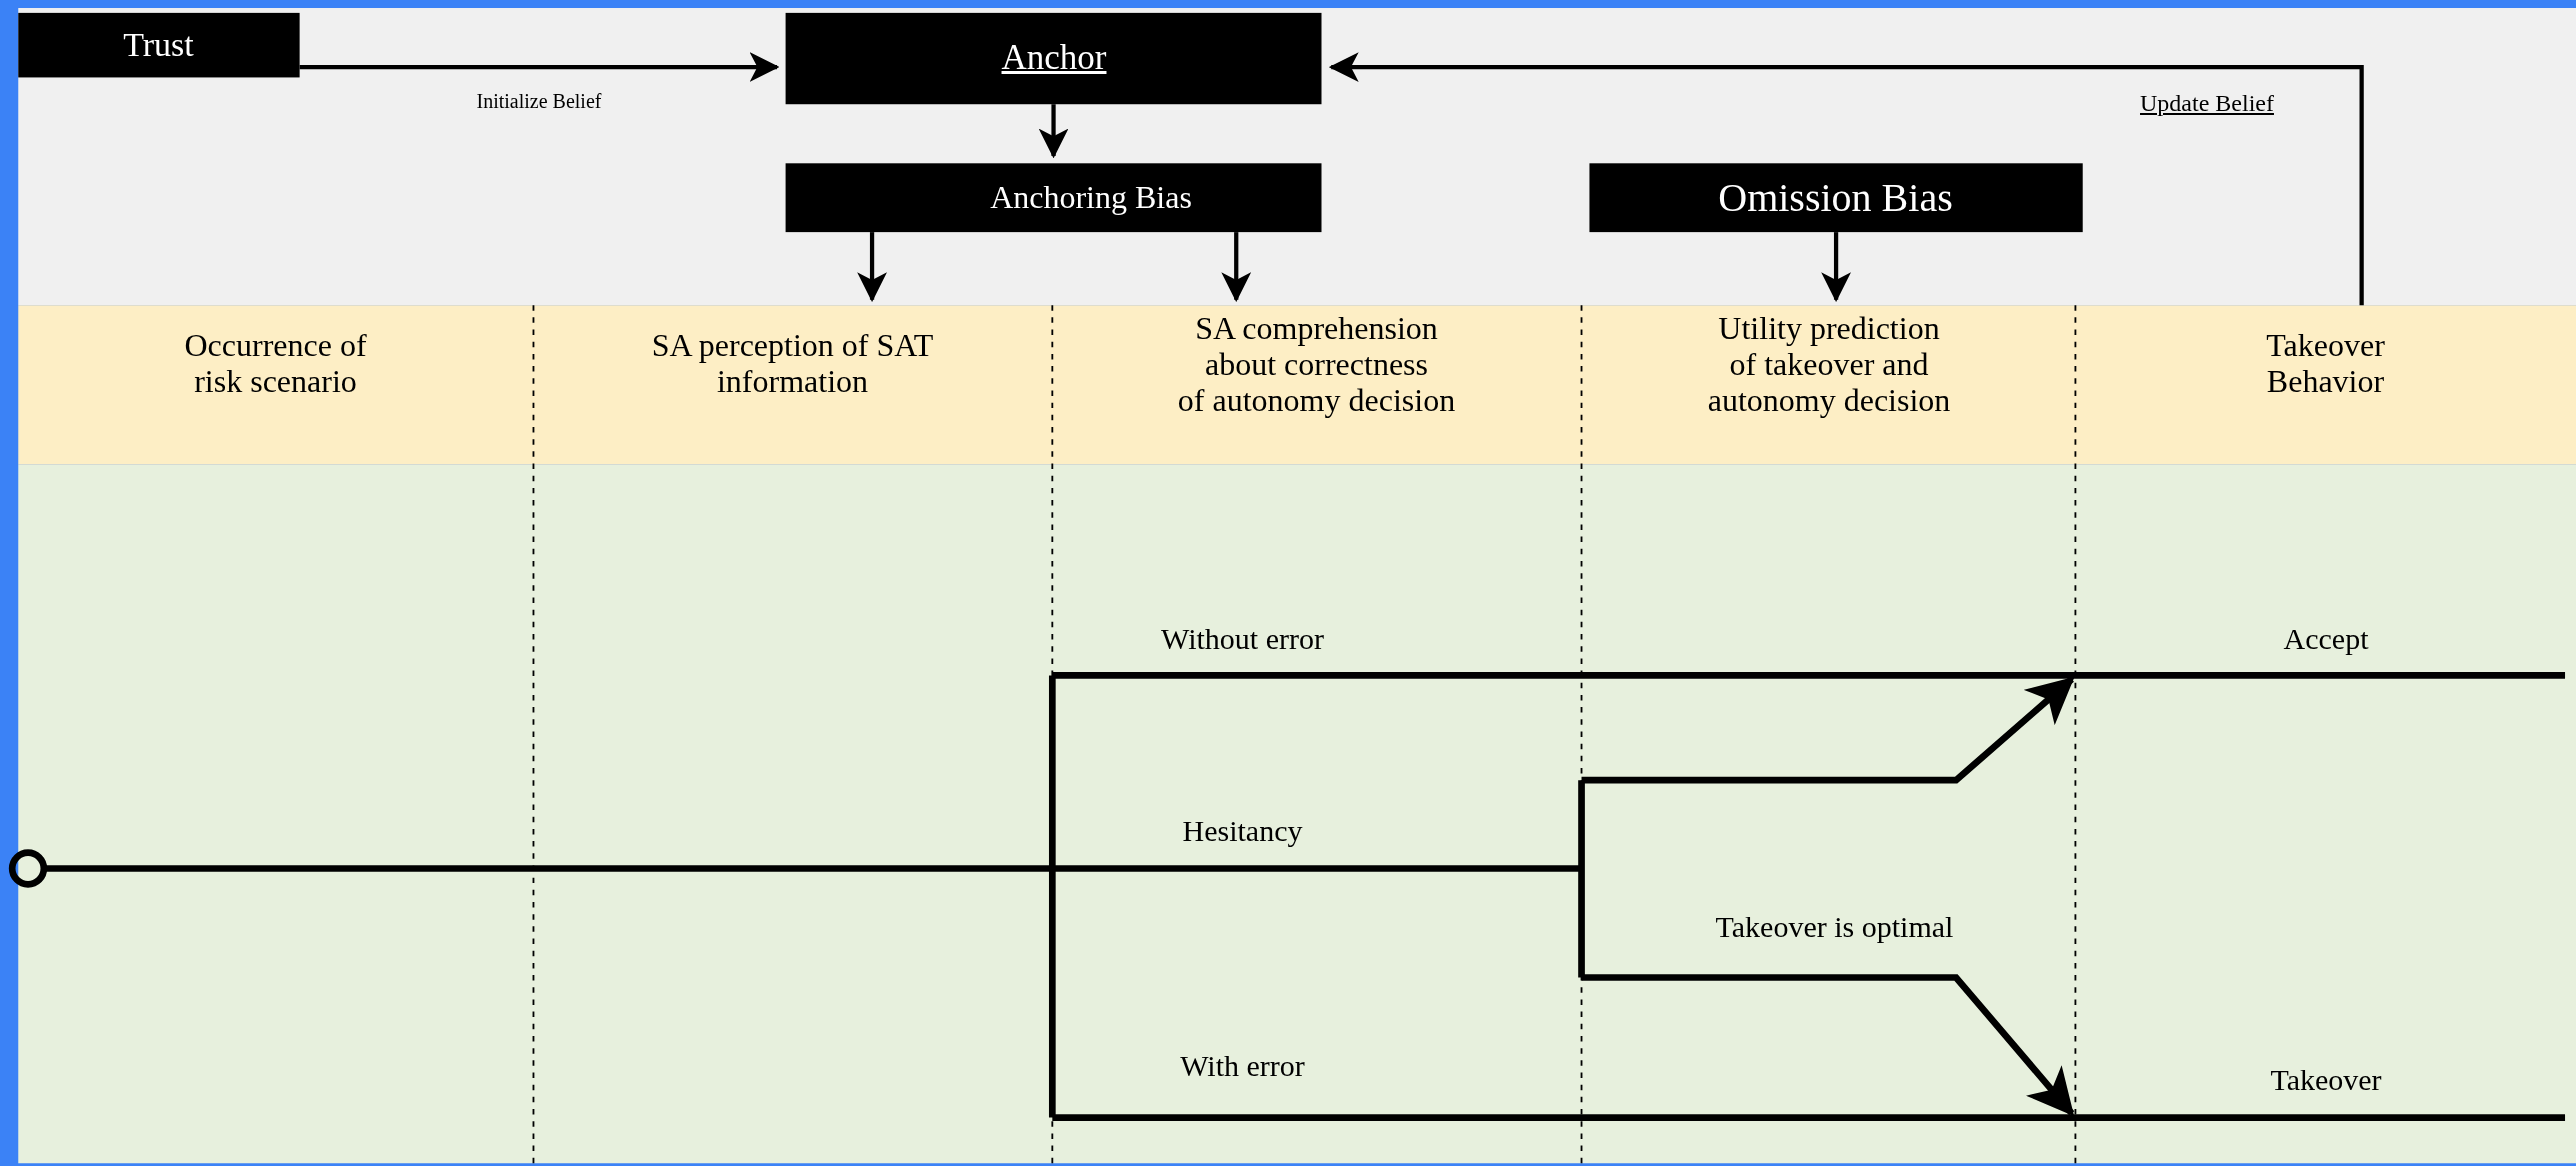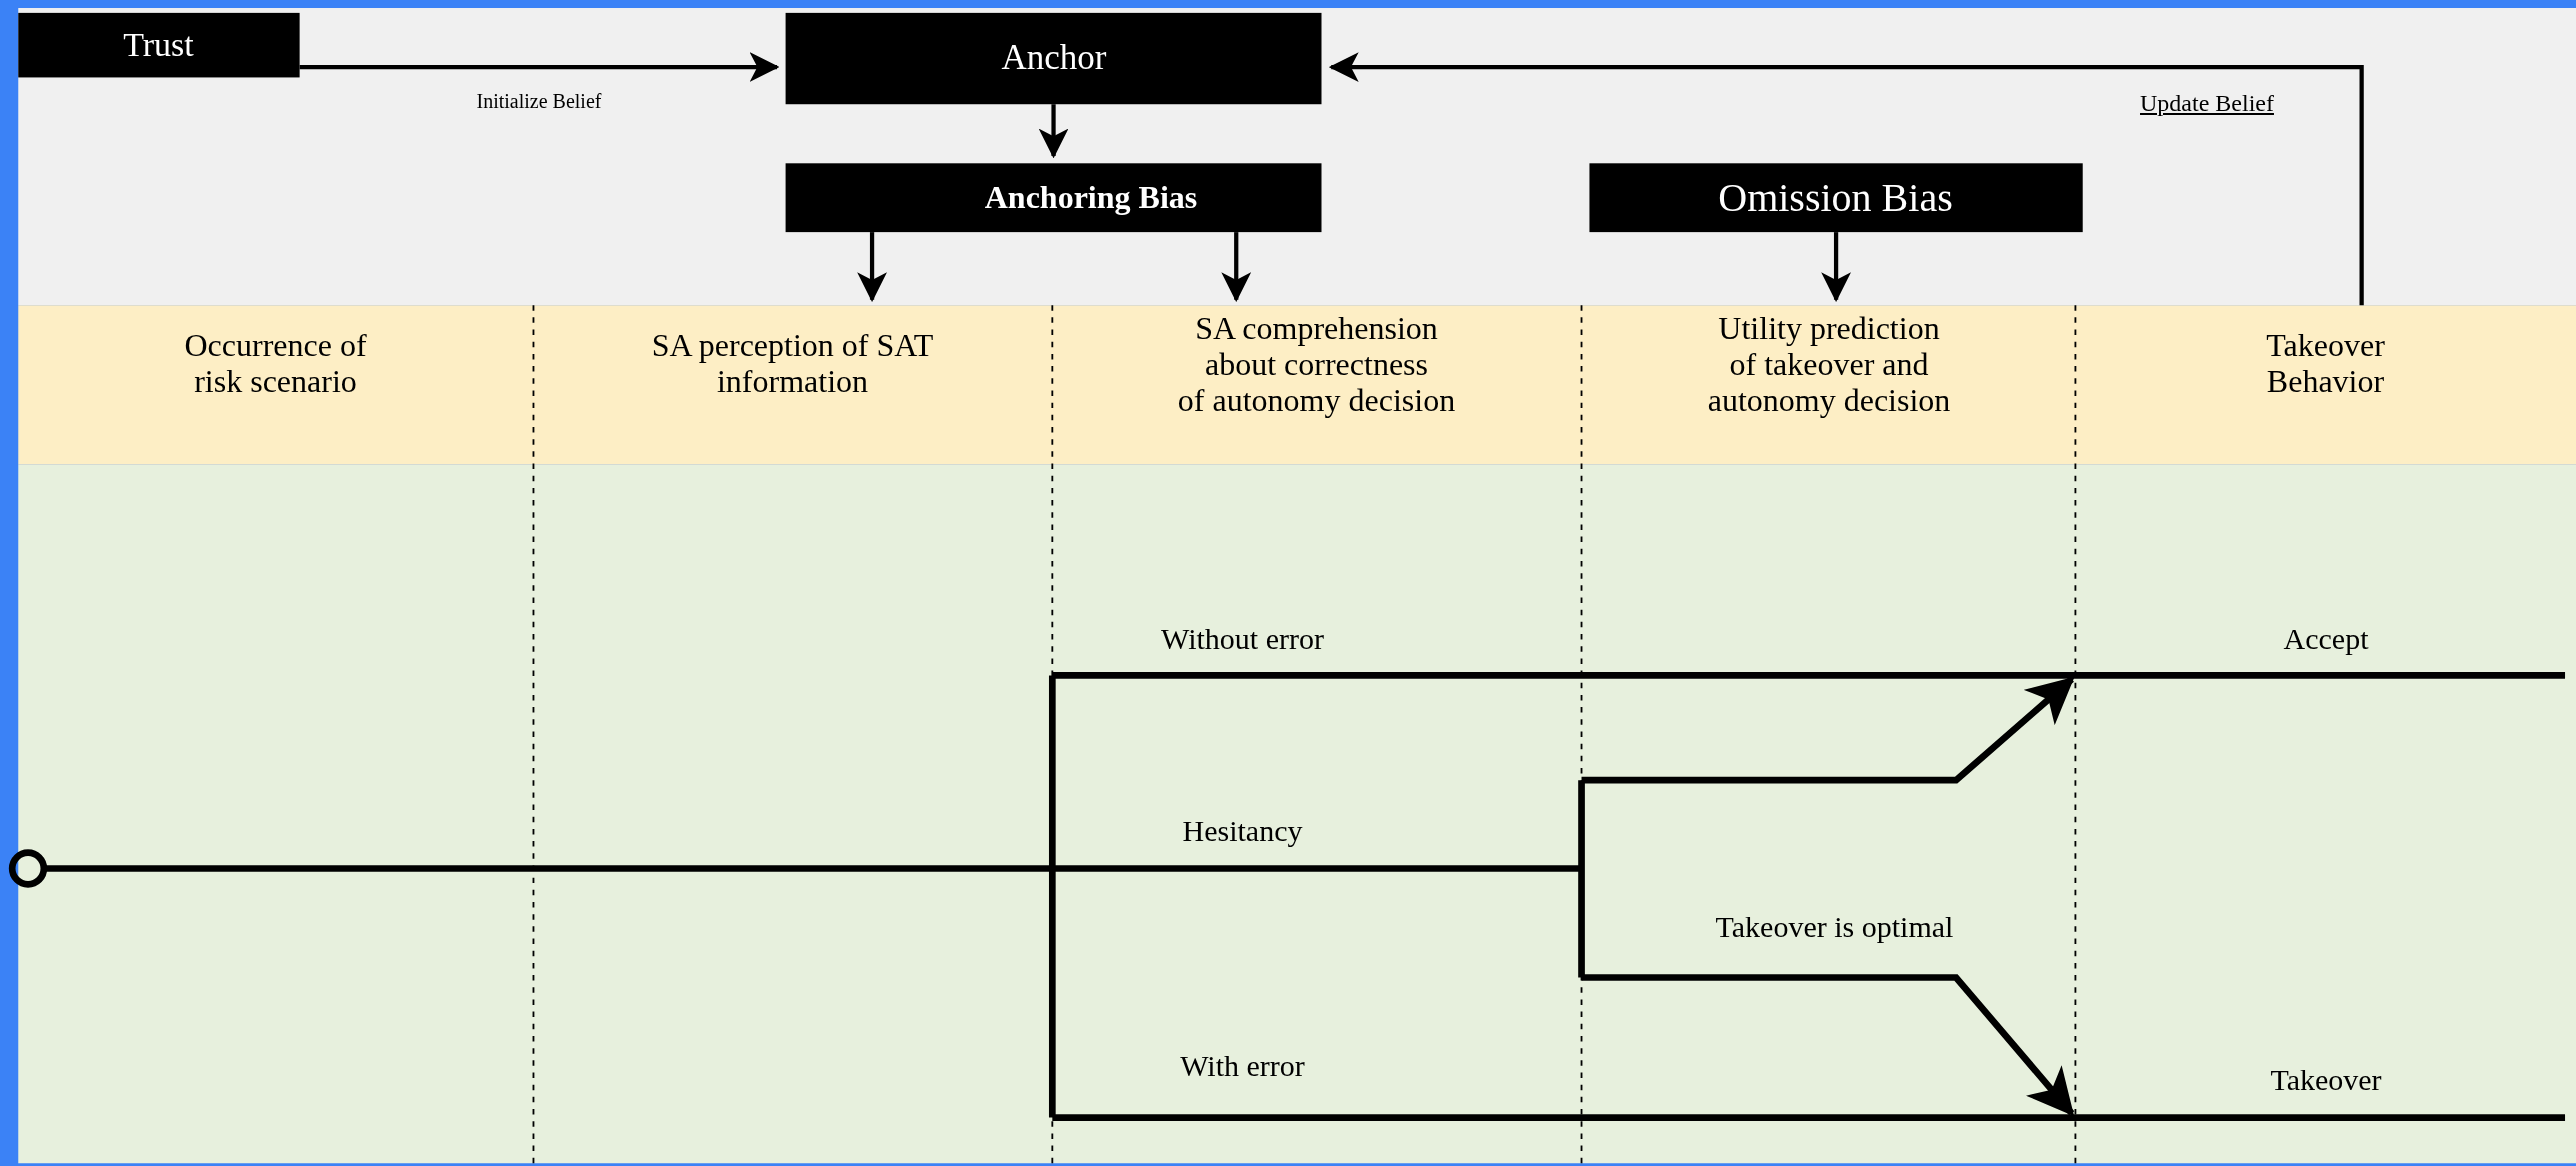--- a/index.html
+++ b/index.html
@@ -69,23 +69,23 @@
 
     <line x1="2597" y1="1281" x2="2597" y2="1605" stroke="#000" stroke-width="11"></line>
 
     <polyline points="2597,1281 3212,1281 3402,1115" fill="none" stroke="#000" stroke-width="11" marker-end="url(#ah)"></polyline>
 
     <polyline points="2597,1605 3212,1605 3402,1828" fill="none" stroke="#000" stroke-width="11" marker-end="url(#ah)"></polyline>
   </svg>
 
   <div class="boxlabel" style="left:18px;top:12.8px;width:281px;height:65px;font-size:34px;">Trust</div>
 
-  <div class="boxlabel" style="left:786px;top:12.8px;width:536px;height:91px;font-size:35px;">Anchor</div>
+  <div class="boxlabel" style="left:786px;top:12.8px;width:536px;height:91px;font-size:35px;text-decoration:underline;">Anchor</div>
 
-  <div class="boxlabel" style="left:786px;top:163px;width:610px;height:69px;font-size:32px;font-weight:bold;">Anchoring Bias</div>
+  <div class="boxlabel" style="left:786px;top:163px;width:610px;height:69px;font-size:32px;">Anchoring Bias</div>
 
   <div class="boxlabel" style="left:1589px;top:163px;width:493px;height:69px;font-size:40px;">Omission Bias</div>
 
   <div class="edgelabel" style="left:347px;top:90px;width:384px;font-size:20px;">Initialize Belief</div>
 
   <div class="edgelabel" style="left:2058px;top:90px;width:298px;font-size:24px;text-decoration:underline;">Update Belief</div>
 
   <div class="txt" style="left:18px;top:328px;width:515px;font-size:32px;">Occurrence of
 risk scenario</div>
 

